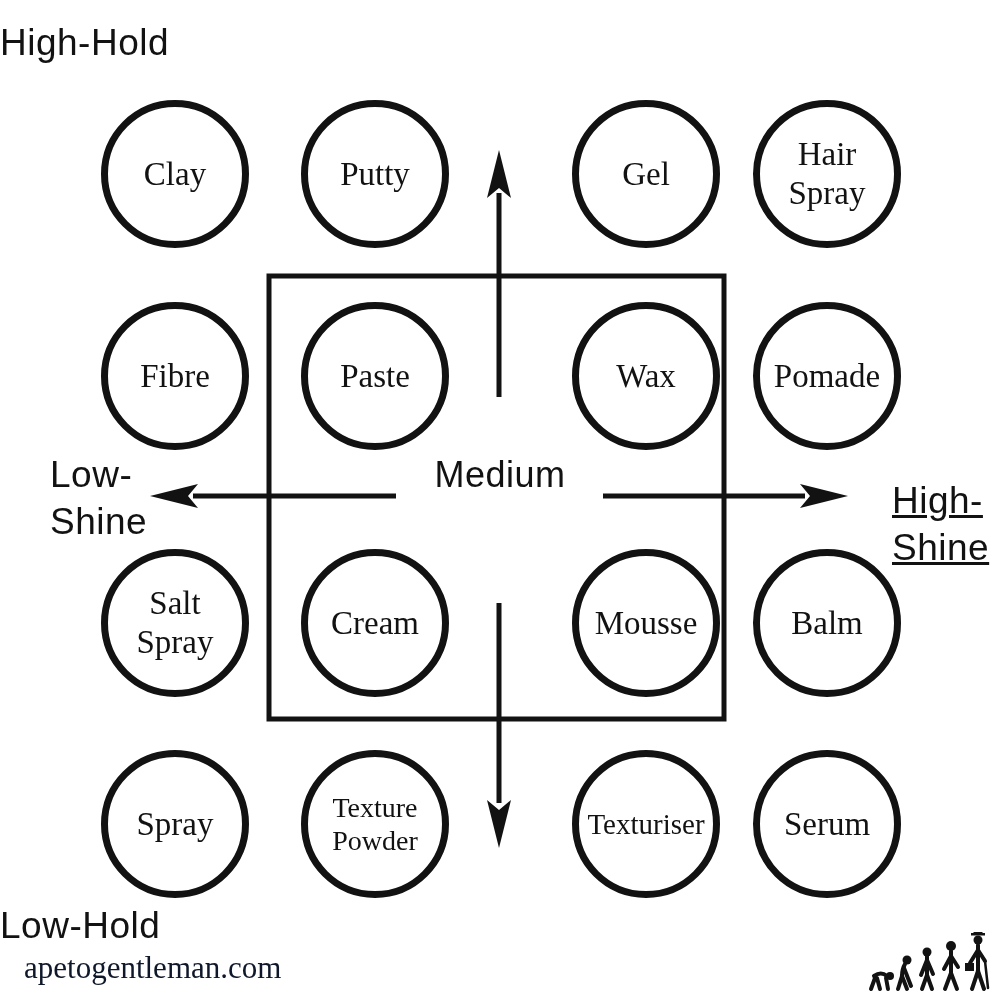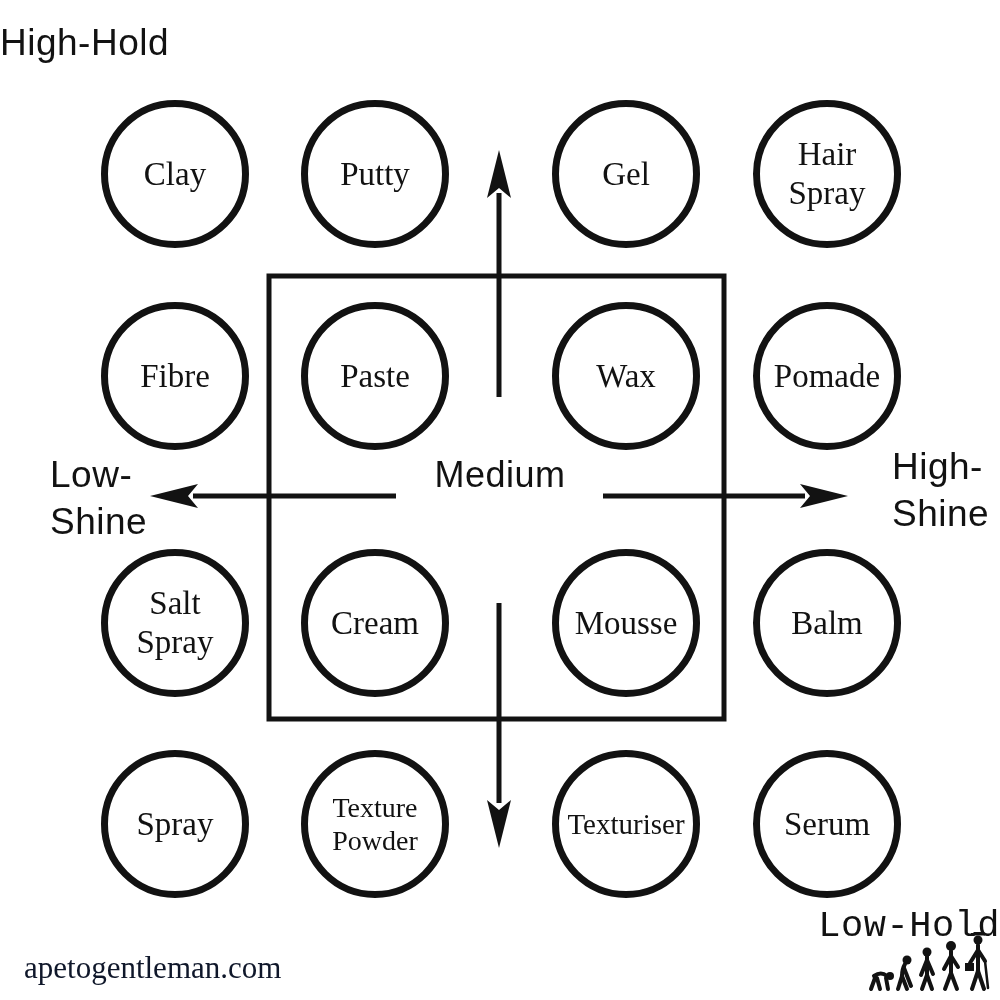--- a/index.html
+++ b/index.html
@@ -24,33 +24,33 @@
   }
   .circle .lbl{
     font-family:"Liberation Serif", serif;
     font-size:33px;
     line-height:1.18;
     white-space:pre-line;
     color:#121212;
   }
   .circle .lbl.sm{font-size:28px;}
   .circle .lbl.smr{font-size:29px;}
-  .col1{left:101px}.col2{left:301px}.col3{left:552px}.col4{left:753px}
+  .col1{left:101px}.col2{left:301px}.col3{left:572px}.col4{left:753px}
   .r1{top:100px}.r2{top:302px}.r3{top:549px}.r4{top:750px}
   .axis{
     position:absolute;
     font-size:37px;
     font-weight:500;
     letter-spacing:0.5px;
     color:#121212;
   }
   #label-top{top:22px;left:0;width:100%;text-align:left;}
-  #label-bottom{top:905px;left:0;width:100%;text-align:right;font-family:Liberation Mono, monospace;}
+  #label-bottom{top:905px;left:0;width:100%;text-align:left;}
   #label-left{left:26px;top:452px;line-height:1.26;white-space:pre-line;text-align:left;margin-left:24px;}
-  #label-right{left:892px;top:444px;line-height:1.26;white-space:pre-line;text-align:left;}
+  #label-right{left:892px;top:478px;line-height:1.26;white-space:pre-line;text-align:left;text-decoration:underline;}
   #label-center{top:454px;left:0;width:100%;text-align:center;font-size:36px;}
   #site-credit{
     position:absolute;left:24px;top:950px;
     font-family:"Liberation Serif", serif;
     font-size:31px;color:#0f172a;
   }
   #logo{position:absolute;left:868px;top:932px;width:128px;height:62px;}
 </style>
 </head>
 <body>

